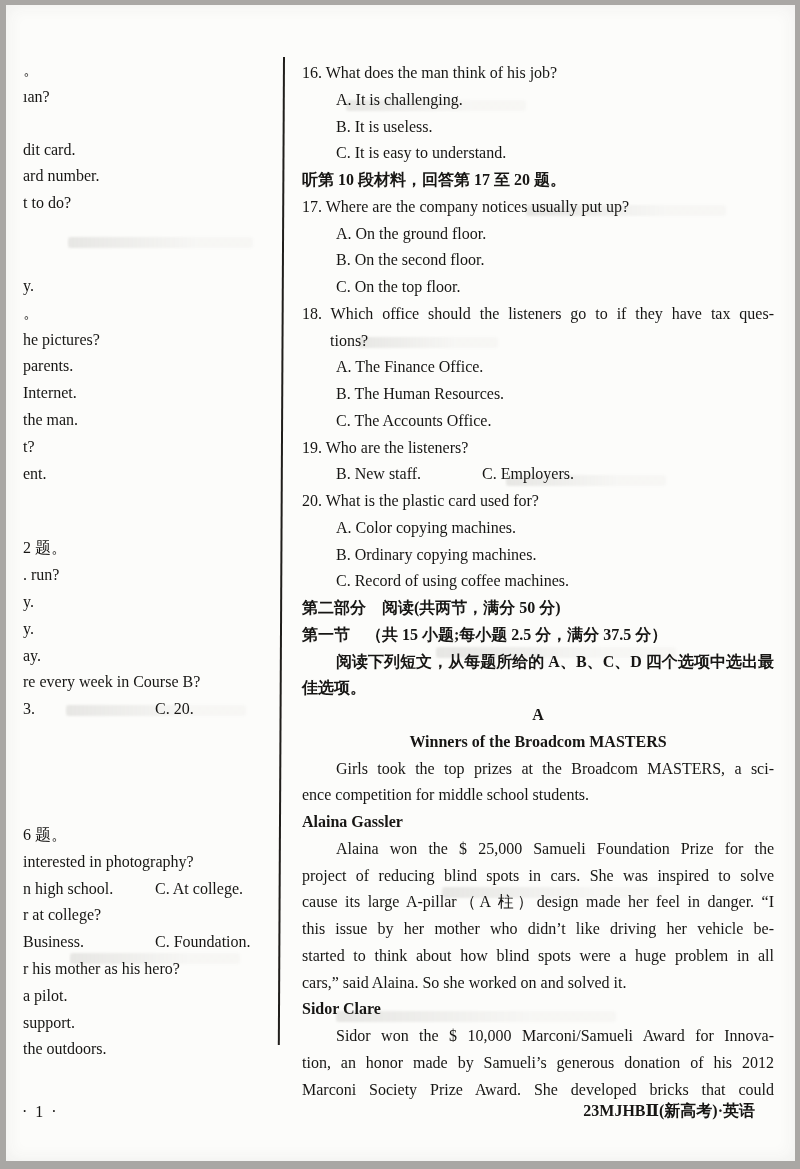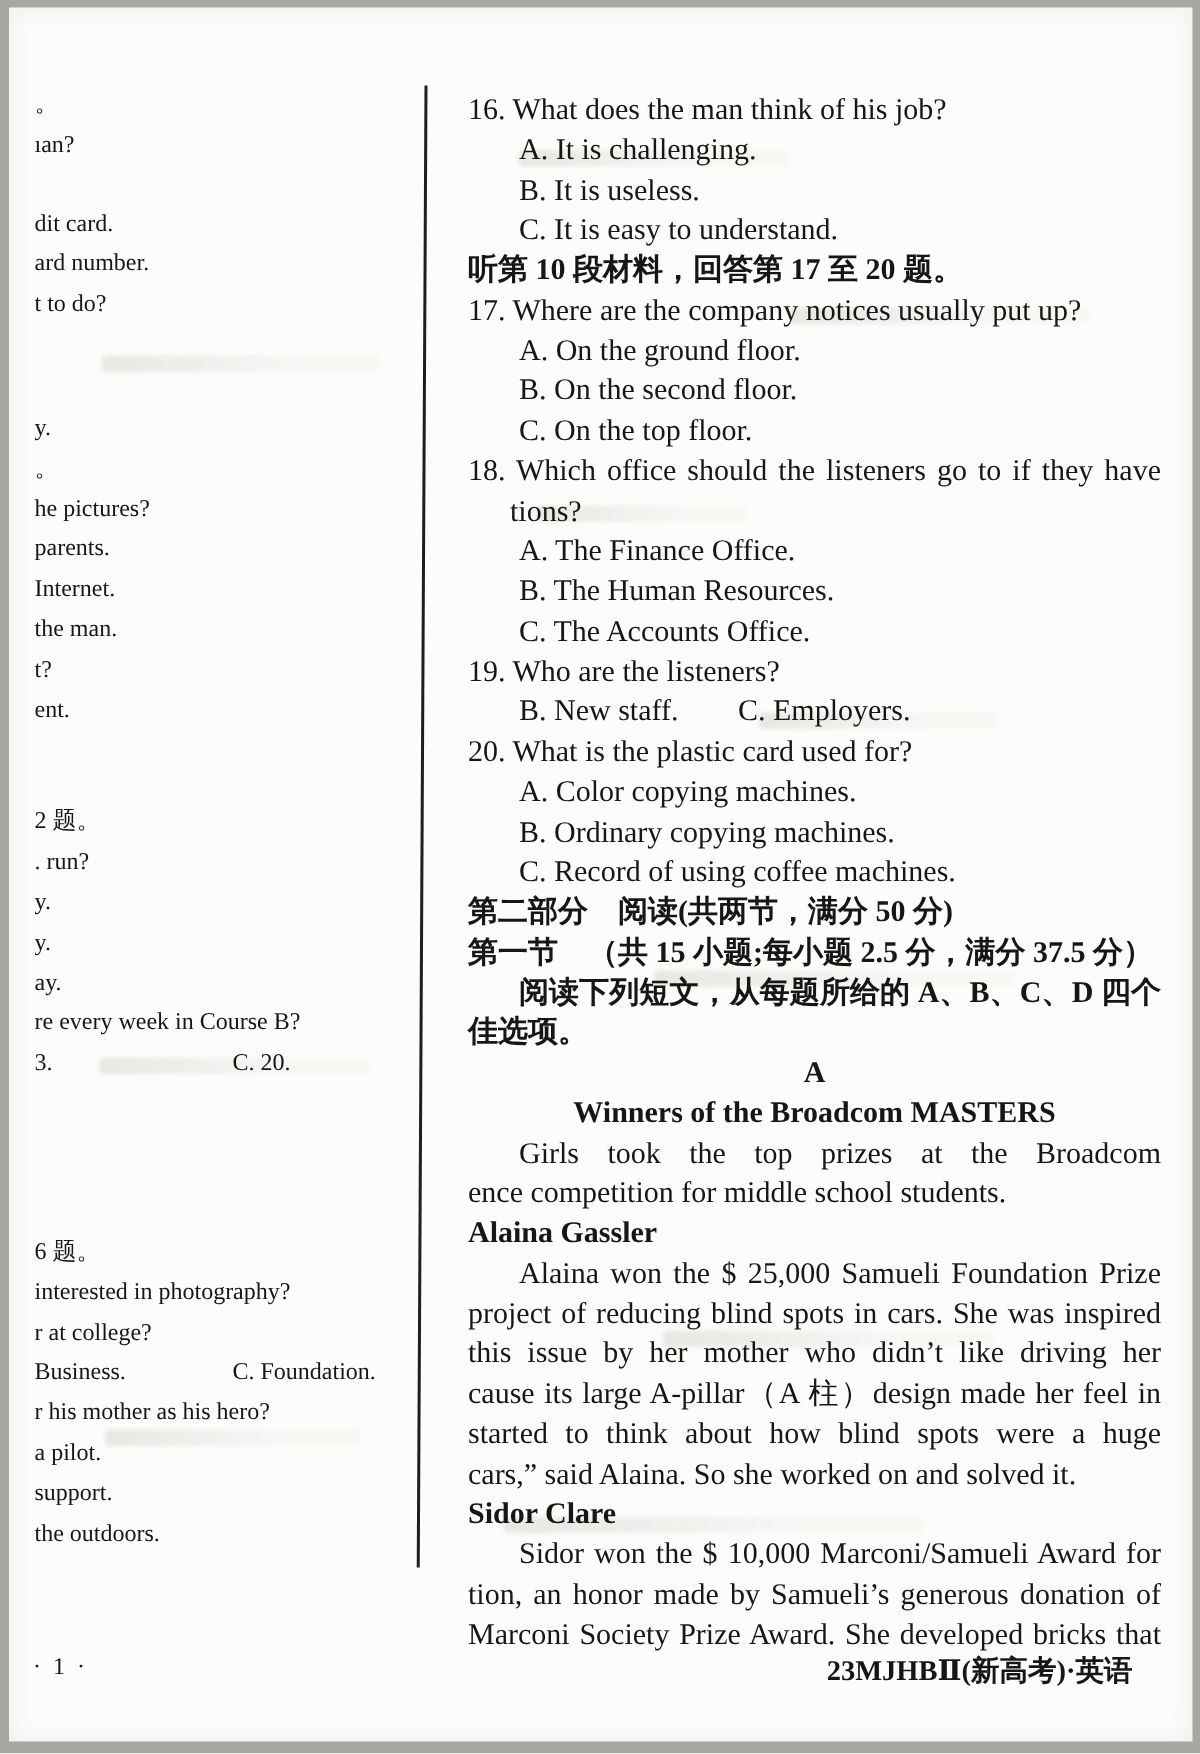--- a/index.html
+++ b/index.html
@@ -40,33 +40,33 @@
   .ll{font-size:16px;line-height:26.8px;height:26.8px;white-space:nowrap;}
   .ll.g1{margin-top:26px}
   .ll.g2{margin-top:56px}
   .ll.g3{margin-top:48px}
   .ll.g4{margin-top:99px}
   .l2{display:flex}
   .l2 .la{width:132px;flex:none}
 
   
   .col-right{position:absolute;left:296px;top:55px;width:472px;}
-  .rl{font-size:20px;line-height:26.75px;height:26.75px;white-space:nowrap;margin-left:10px;}
+  .rl{font-size:16px;line-height:26.75px;height:26.75px;white-space:nowrap;}
   .rl.j{white-space:normal;text-align:justify;text-align-last:justify;overflow:hidden;}
   .rl.opt{padding-left:34px}
   .rl.cont{padding-left:28px}
   .rl.ind{text-indent:34px}
   .rl.b{font-weight:700}
   .rl.ctr{text-align:center;text-align-last:center;font-weight:700}
   .opt3{display:flex;padding-left:34px}
   .opt3 .o1{width:148px;flex:none}
   .opt3 .o2{width:146px;flex:none}
 
   .page-num{position:absolute;left:16px;top:1098px;font-size:16px;letter-spacing:2px;}
-  .footer-right{position:absolute;right:40px;top:1096px;font-size:19px;font-weight:700;}
+  .footer-right{position:absolute;right:40px;top:1096px;font-size:16px;font-weight:700;}
 </style>
 </head>
 <body>
 
 <div class="canvas">
   <div class="page">
 
     <div class="tex">
       <i></i>
       <i></i>
@@ -101,20 +101,24 @@
       <div class="ll">y.</div>
       <div class="ll">y.</div>
       <div class="ll">ay.</div>
       <div class="ll">re every week in Course B?</div>
       <div class="ll l2">
         <span class="la">3.</span>
         <span>C. 20.</span>
       </div>
       <div class="ll g4">6 题。</div>
       <div class="ll">interested in photography?</div>
+      <div class="ll l2">
+        <span class="la">n high school.</span>
+        <span>C. At college.</span>
+      </div>
       <div class="ll">r at college?</div>
       <div class="ll l2">
         <span class="la">Business.</span>
         <span>C. Foundation.</span>
       </div>
       <div class="ll">r his mother as his hero?</div>
       <div class="ll">a pilot.</div>
       <div class="ll">support.</div>
       <div class="ll">the outdoors.</div>
     </div>
@@ -147,22 +151,22 @@
       <div class="rl b">第一节　（共 15 小题;每小题 2.5 分，满分 37.5 分）</div>
       <div class="rl b ind j">阅读下列短文，从每题所给的 A、B、C、D 四个选项中选出最</div>
       <div class="rl b">佳选项。</div>
       <div class="rl ctr">A</div>
       <div class="rl ctr">Winners of the Broadcom MASTERS</div>
       <div class="rl ind j">Girls took the top prizes at the Broadcom MASTERS, a sci-</div>
       <div class="rl">ence competition for middle school students.</div>
       <div class="rl b">Alaina Gassler</div>
       <div class="rl ind j">Alaina won the $ 25,000 Samueli Foundation Prize for the</div>
       <div class="rl j">project of reducing blind spots in cars. She was inspired to solve</div>
+      <div class="rl j">cause its large A-pillar（A 柱）design made her feel in danger. “I</div>
       <div class="rl j">this issue by her mother who didn’t like driving her vehicle be-</div>
-      <div class="rl j">cause its large A-pillar（A 柱）design made her feel in danger. “I</div>
       <div class="rl j">started to think about how blind spots were a huge problem in all</div>
       <div class="rl">cars,” said Alaina. So she worked on and solved it.</div>
       <div class="rl b">Sidor Clare</div>
       <div class="rl ind j">Sidor won the $ 10,000 Marconi/Samueli Award for Innova-</div>
       <div class="rl j">tion, an honor made by Samueli’s generous donation of his 2012</div>
       <div class="rl j">Marconi Society Prize Award. She developed bricks that could</div>
     </div>
 
     <div class="page-num">· 1 ·</div>
     <div class="footer-right">23MJHBⅡ(新高考)·英语</div>

